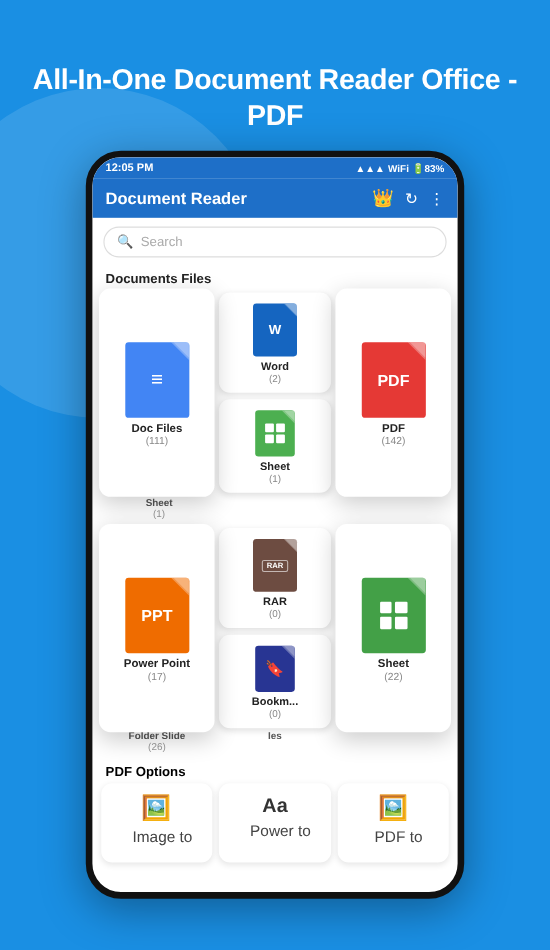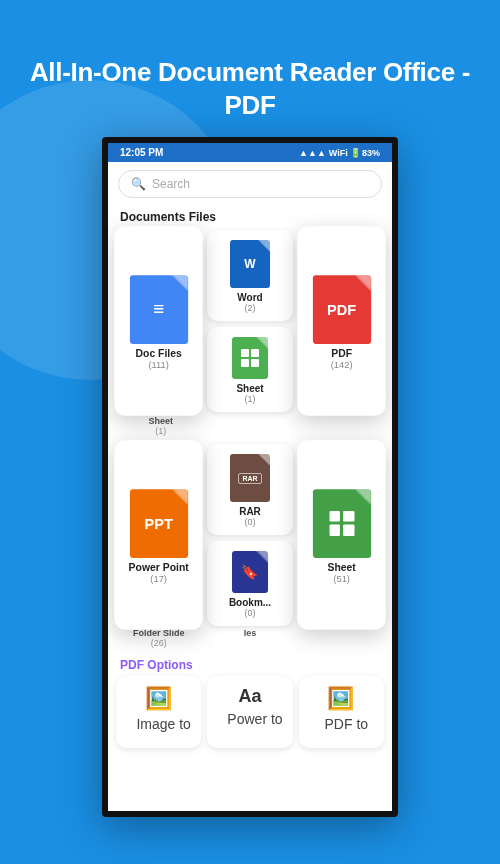--- a/index.html
+++ b/index.html
@@ -24,24 +24,24 @@
     }
 
     .phone-wrapper {
       display: flex;
       justify-content: center;
       align-items: flex-start;
       position: relative;
     }
 
     .phone {
-      width: 296px;
+      width: 344px;
       min-height: 680px;
       background: #fff;
-      border-radius: 4px;
+      border-radius: 32px;
       border: 6px solid #111;
       overflow: hidden;
       position: relative;
       box-shadow: 0 10px 40px rgba(0,0,0,0.35);
     }
 
     
     .status-bar {
       background: #1e6fc8;
       display: flex;
@@ -164,21 +164,21 @@
     .file-navy { background: #283593; }
 
     
     .ppt-icon {
       background: #ef6c00;
     }
 
     .pdf-options-title {
       font-size: 12px;
       font-weight: 700;
-      color: #8b5cf6;
+      color: #000000;
       padding: 8px 12px 4px;
     }
 
     .pdf-options-row {
       display: flex;
       gap: 6px;
       padding: 0 8px;
     }
     .pdf-option-card {
       flex: 1;
@@ -249,20 +249,28 @@
 
       <div class="status-bar">
         <span>12:05 PM</span>
         <div class="status-icons">
           <span>▲▲▲</span>
           <span>WiFi</span>
           <span>🔋<span>83</span>%</span>
         </div>
       </div>
 
+      <div class="app-bar">
+        <span class="app-bar-title">Document Reader</span>
+        <div class="app-bar-icons">
+          <span class="crown-icon">👑</span>
+          <span class="refresh-icon">↻</span>
+          <span class="more-icon">⋮</span>
+        </div>
+      </div>
 
       <div class="search-bar">
         <span style="color:#aaa; font-size:12px;">🔍</span>
         <span class="search-placeholder">Search</span>
       </div>
 
       <div class="section-title">Documents Files</div>
 
       <div style="display: grid; grid-template-columns: 1fr 1fr 1fr; grid-template-rows: auto auto; gap: 6px; padding: 0 8px;">
 
@@ -356,21 +364,21 @@
               <div style="position:absolute;top:0;right:0;width:14px;height:14px;background:rgba(255,255,255,0.25);clip-path:polygon(0 0,100% 100%,100% 0);"></div>
               <div style="display:grid;grid-template-columns:1fr 1fr;grid-template-rows:1fr 1fr;gap:3px;width:24px;height:24px;z-index:1;">
                 <div style="background:white;border-radius:1px;"></div>
                 <div style="background:white;border-radius:1px;"></div>
                 <div style="background:white;border-radius:1px;"></div>
                 <div style="background:white;border-radius:1px;"></div>
               </div>
             </div>
           </div>
           <div class="doc-label">Sheet</div>
-          <div class="doc-count">(51)</div>
+          <div class="doc-count">(22)</div>
         </div>
 
         <div class="doc-card" style="grid-column: 2; grid-row: 2; min-height: 60px;">
           <div class="doc-icon-wrapper">
             <div class="file-icon file-navy" style="width:36px;height:42px;">
               <div style="position:absolute;top:0;right:0;width:10px;height:10px;background:rgba(255,255,255,0.25);clip-path:polygon(0 0,100% 100%,100% 0);"></div>
               <span style="font-size:14px;z-index:1;color:white;">🔖</span>
             </div>
           </div>
           <div class="doc-label">Bookm...</div>

